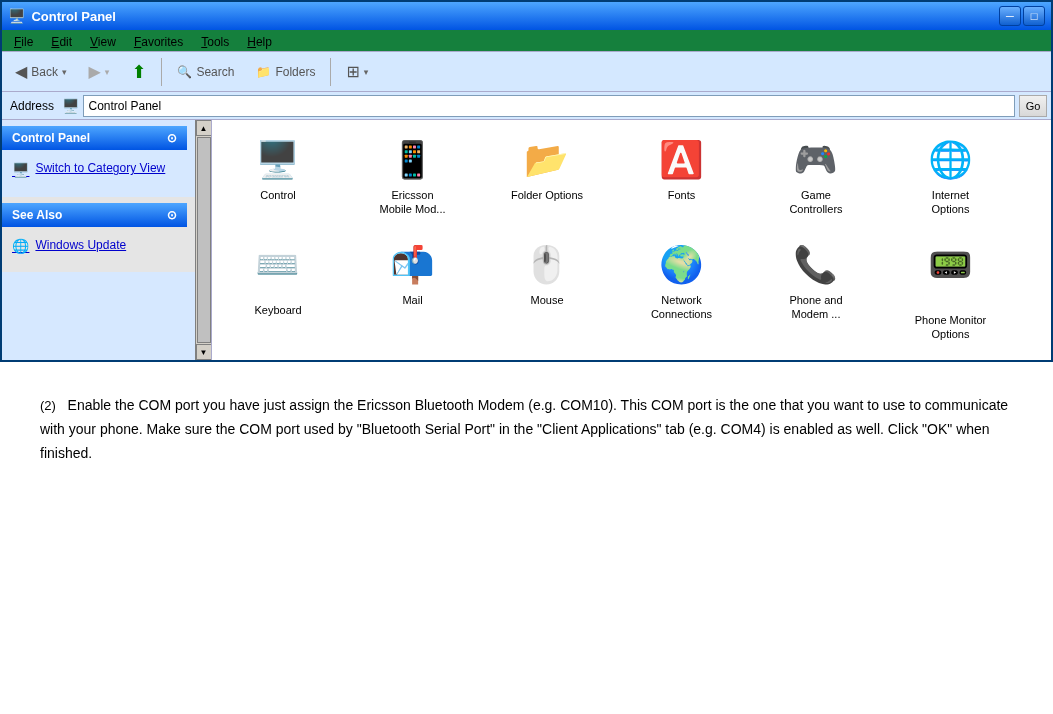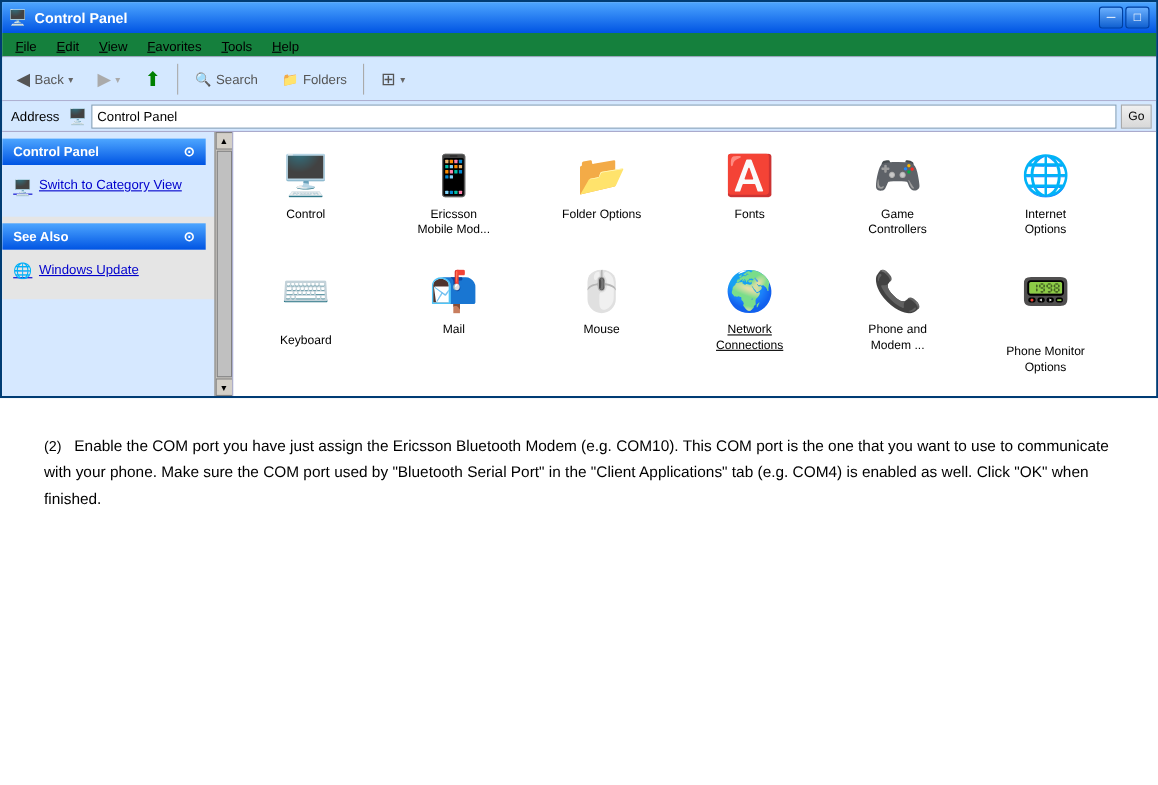--- a/index.html
+++ b/index.html
@@ -263,21 +263,21 @@
         <div class="cp-icon">
           <div class="cp-icon-img" style="font-size: 36px;">📬</div>
           <div class="cp-icon-label" style="white-space: pre-line;">Mail</div>
         </div>
         <div class="cp-icon">
           <div class="cp-icon-img" style="font-size: 36px;">🖱️</div>
           <div class="cp-icon-label" style="white-space: pre-line;">Mouse</div>
         </div>
         <div class="cp-icon">
           <div class="cp-icon-img" style="font-size: 36px;">🌍</div>
-          <div class="cp-icon-label" style="white-space: pre-line; text-decoration: underline;">Network
+          <div class="cp-icon-label" style="white-space: pre-line;">Network
 Connections</div>
         </div>
         <div class="cp-icon">
           <div class="cp-icon-img" style="font-size: 36px;">📞</div>
           <div class="cp-icon-label" style="white-space: pre-line;">Phone and
 Modem ...</div>
         </div>
         <div class="cp-icon">
           <div class="cp-icon-img" style="font-size: 36px;">📟</div>
           <div class="cp-icon-label" style="white-space: pre-line; margin-top: 20px;">Phone Monitor

